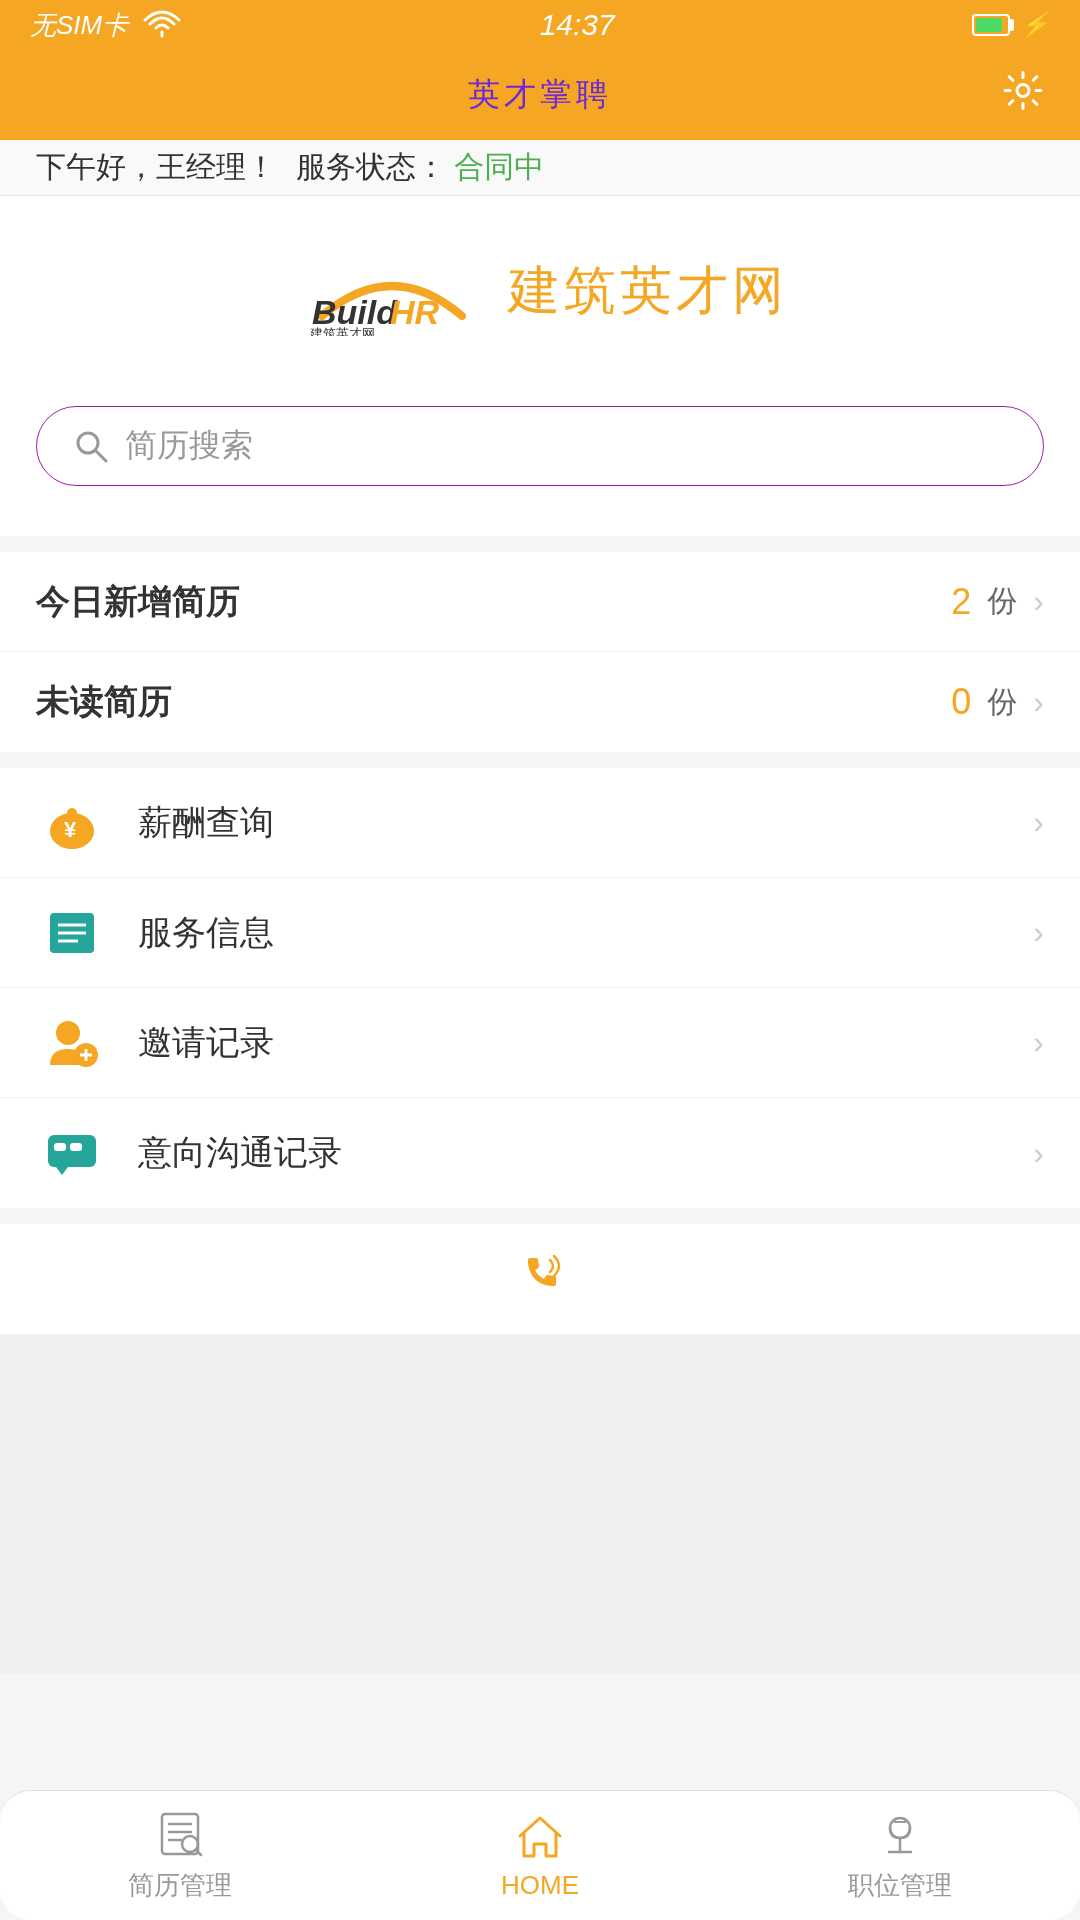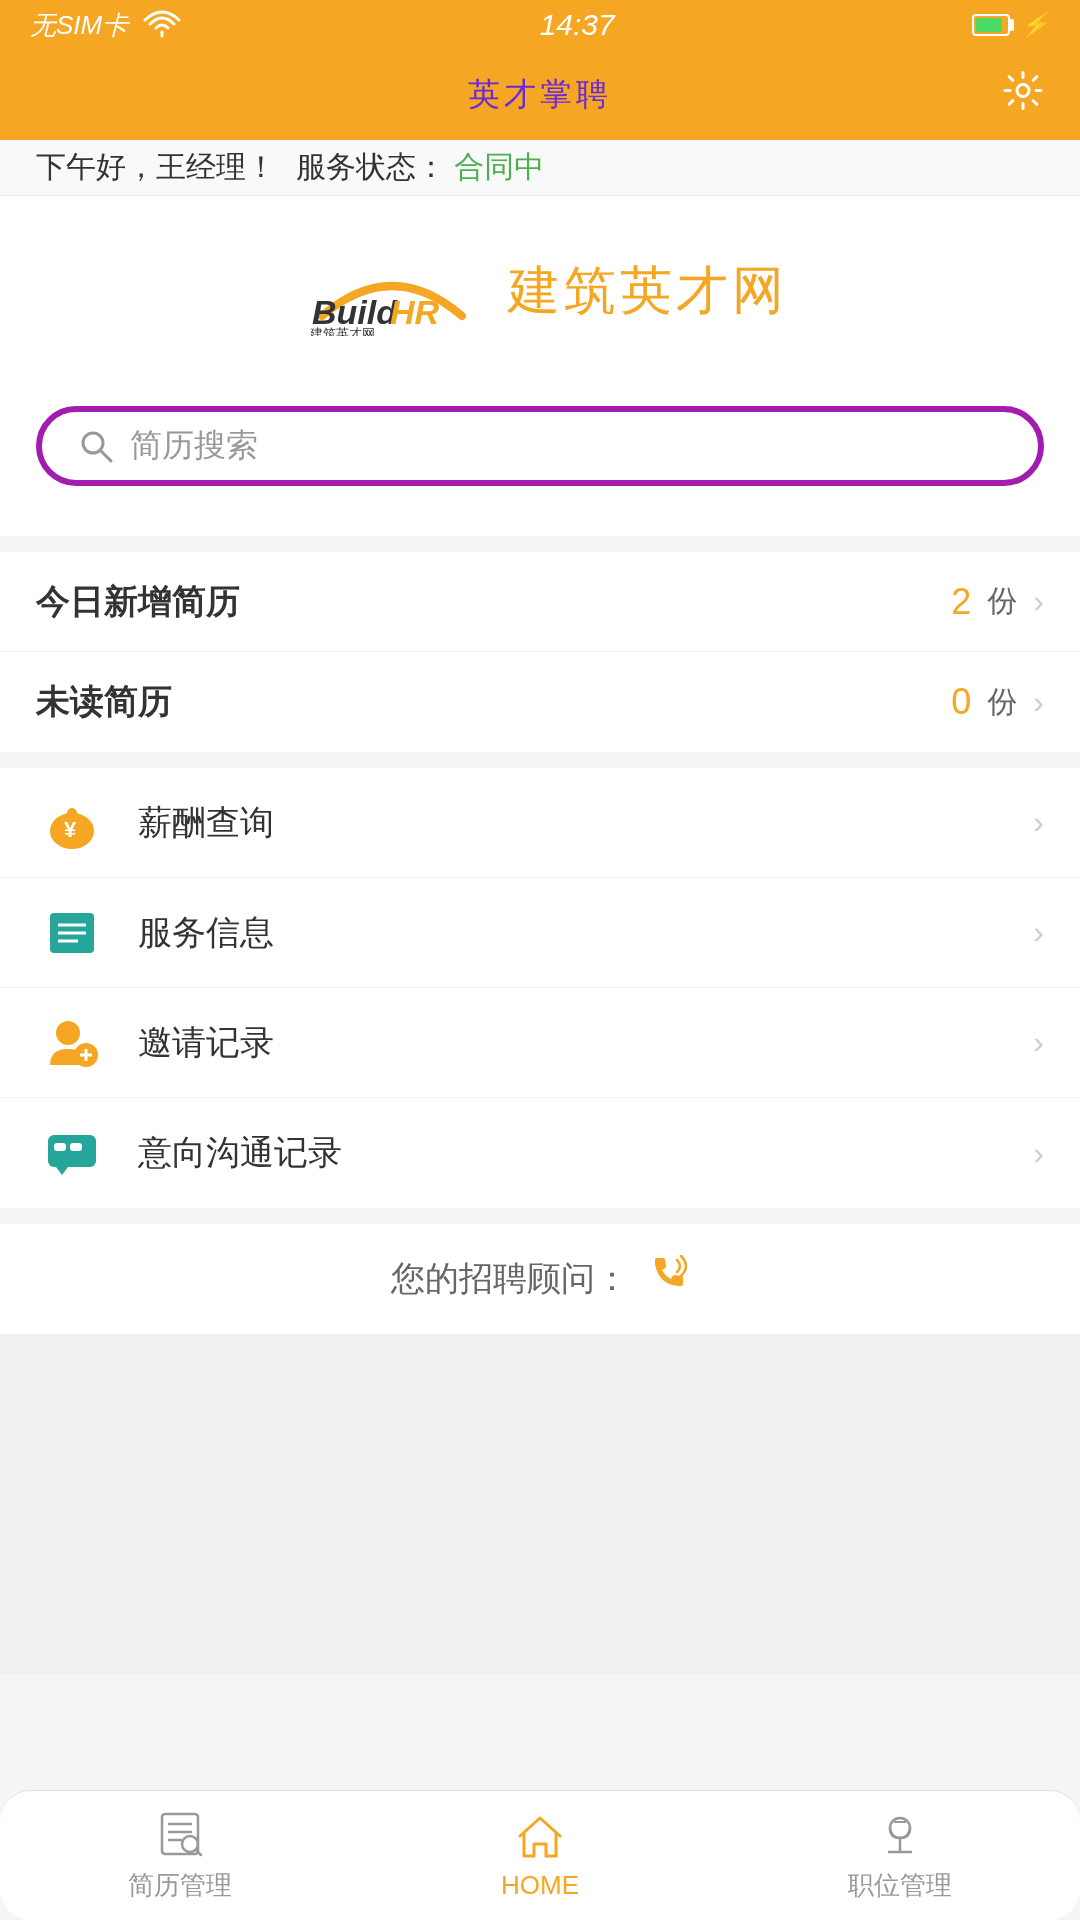--- a/index.html
+++ b/index.html
@@ -100,21 +100,21 @@
       letter-spacing: 4px;
     }
 
     
     .search-bar {
       background: white;
       padding: 0 36px 50px;
     }
     .search-input-wrap {
       background: white;
-      border: 6px solid #a21caf;
+      border: 1px solid #a21caf;
       border-radius: 50px;
       height: 80px;
       display: flex;
       align-items: center;
       padding: 0 36px;
       gap: 16px;
       font-family: Liberation Mono, monospace;
     }
     .search-placeholder {
       color: #999;
@@ -363,21 +363,20 @@
         </svg>
       </div>
       <span class="menu-label">意向沟通记录</span>
     </div>
     <span class="chevron">›</span>
   </div>
 
 </div>
 
 <div class="advisor-section">
-  <span>您的招聘顾问：</span>
   <span class="phone-icon">
     <svg width="44" height="44" viewBox="0 0 44 44">
       <path d="M10 8 Q10 6 12 6 L18 6 Q20 6 20 8 L21 14 Q21 16 19 17 L17 18 Q20 24 26 27 L27 25 Q28 23 30 23 L36 24 Q38 24 38 26 L38 32 Q38 34 36 34 Q14 34 10 12 Q10 10 10 8Z" fill="#F5A623"></path>
 
       <path d="M32 8 Q38 14 32 20" stroke="#F5A623" stroke-width="2.5" fill="none" stroke-linecap="round"></path>
       <path d="M36 4 Q46 14 36 24" stroke="#F5A623" stroke-width="2.5" fill="none" stroke-linecap="round"></path>
     </svg>
   </span>
 </div>
 

